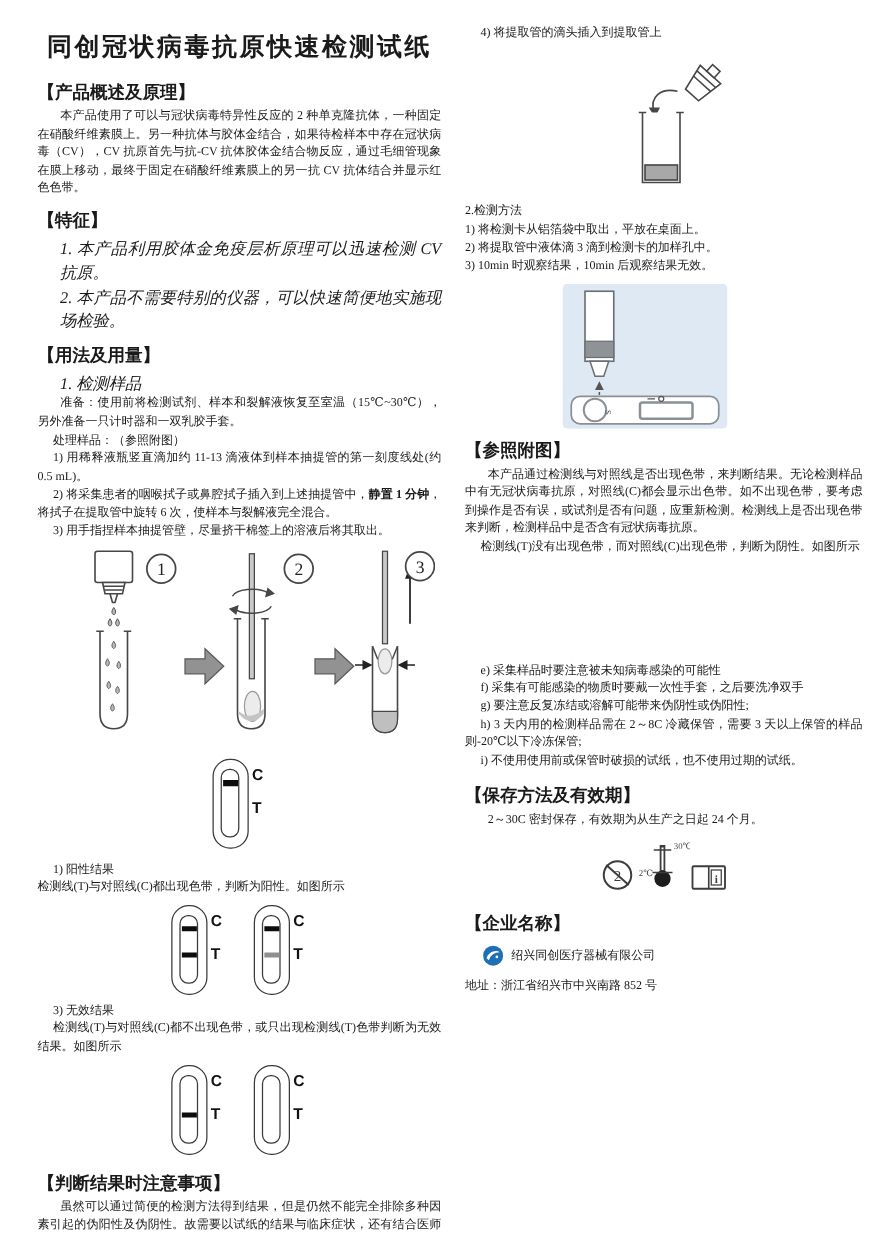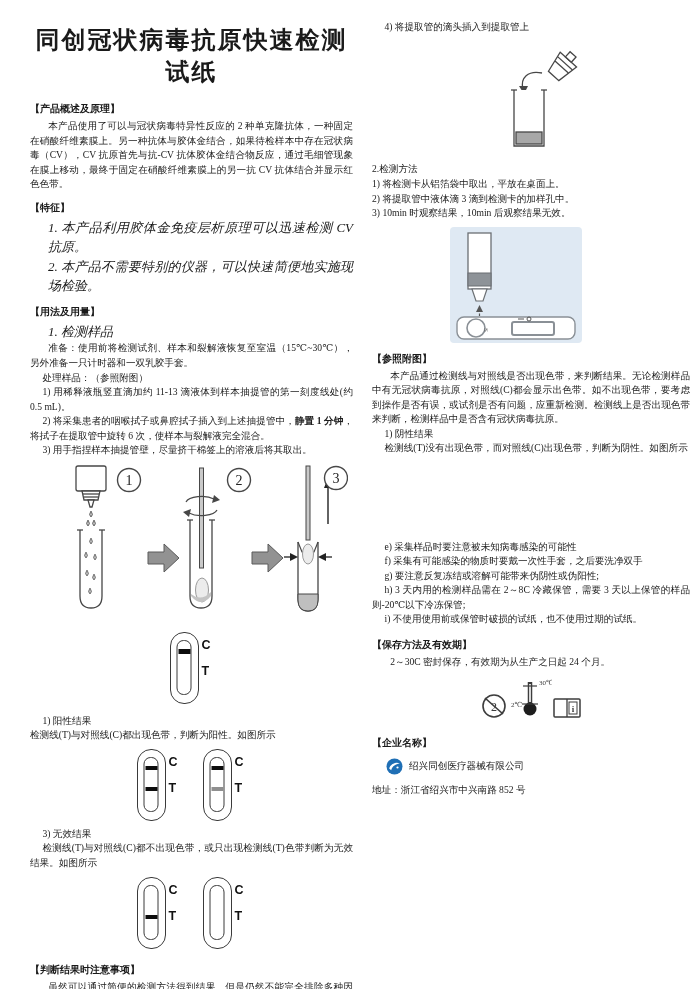--- a/index.html
+++ b/index.html
@@ -3,22 +3,22 @@
 <meta charset="utf-8">
 <style>
   html,body{margin:0;padding:0;}
   body{
     width:700px;height:989px;position:relative;overflow:hidden;background:#ffffff;
     font-family:"Liberation Serif","DejaVu Serif",serif;color:#1a1a1a;
   }
   .col{position:absolute;top:20px;}
   .col-left{left:30px;width:323px;}
   .col-right{left:372px;width:318px;}
-  .doc-title{font-size:24px;font-weight:700;text-align:center;letter-spacing:2px;margin:4px 0 14px 0;}
-  .h{font-size:10px;font-weight:700;margin:9px 0 3px 0;}
+  .doc-title{font-size:20px;font-weight:700;text-align:center;letter-spacing:2px;margin:4px 0 14px 0;}
+  .h{font-size:14px;font-weight:700;margin:9px 0 3px 0;}
   .p{font-size:9.6px;line-height:1.52;text-align:justify;margin:0;}
   .ind2{text-indent:1.9em;}
   .ind1{text-indent:1.3em;}
   .li{font-size:13px;line-height:1.5;margin:0;padding-left:18px;text-align:justify;font-style:italic;}
   .li-hang{font-size:9.6px;line-height:1.5;margin:0;text-indent:1.3em;text-align:justify;}
   .fig{display:flex;justify-content:center;margin:4px 0;}
   svg{display:block;}
   .bold-inline{font-weight:700;}
   
   .striprow{display:flex;justify-content:center;gap:22px;margin:6px 0 4px 0;}
@@ -246,21 +246,20 @@
         <text x="37" y="104" font-size="7" fill="#555" transform="rotate(90 37 101)">S</text>
         <rect x="62" y="95" width="42" height="13" rx="2" fill="#ffffff" stroke="#8a9096" stroke-width="2"></rect>
         <line x1="68" y1="92" x2="74" y2="92" stroke="#555" stroke-width="1"></line>
         <circle cx="79" cy="92" r="2" fill="none" stroke="#555" stroke-width="1"></circle>
       </g>
     </svg>
   </div>
 
   <div class="h">【参照附图】</div>
   <p class="p ind2">本产品通过检测线与对照线是否出现色带，来判断结果。无论检测样品中有无冠状病毒抗原，对照线(C)都会显示出色带。如不出现色带，要考虑到操作是否有误，或试剂是否有问题，应重新检测。检测线上是否出现色带来判断，检测样品中是否含有冠状病毒抗原。</p>
-  <p class="li-hang">1) 阴性结果</p>
   <p class="p ind1">检测线(T)没有出现色带，而对照线(C)出现色带，判断为阴性。如图所示</p>
 
   <div class="spacer-right"></div>
 
   <p class="li-hang">e) 采集样品时要注意被未知病毒感染的可能性</p>
   <p class="li-hang">f) 采集有可能感染的物质时要戴一次性手套，之后要洗净双手</p>
   <p class="li-hang">g) 要注意反复冻结或溶解可能带来伪阴性或伪阳性;</p>
   <p class="li-hang">h) 3 天内用的检测样品需在 2～8C 冷藏保管，需要 3 天以上保管的样品则-20℃以下冷冻保管;</p>
   <p class="li-hang">i) 不使用使用前或保管时破损的试纸，也不使用过期的试纸。</p>
 

